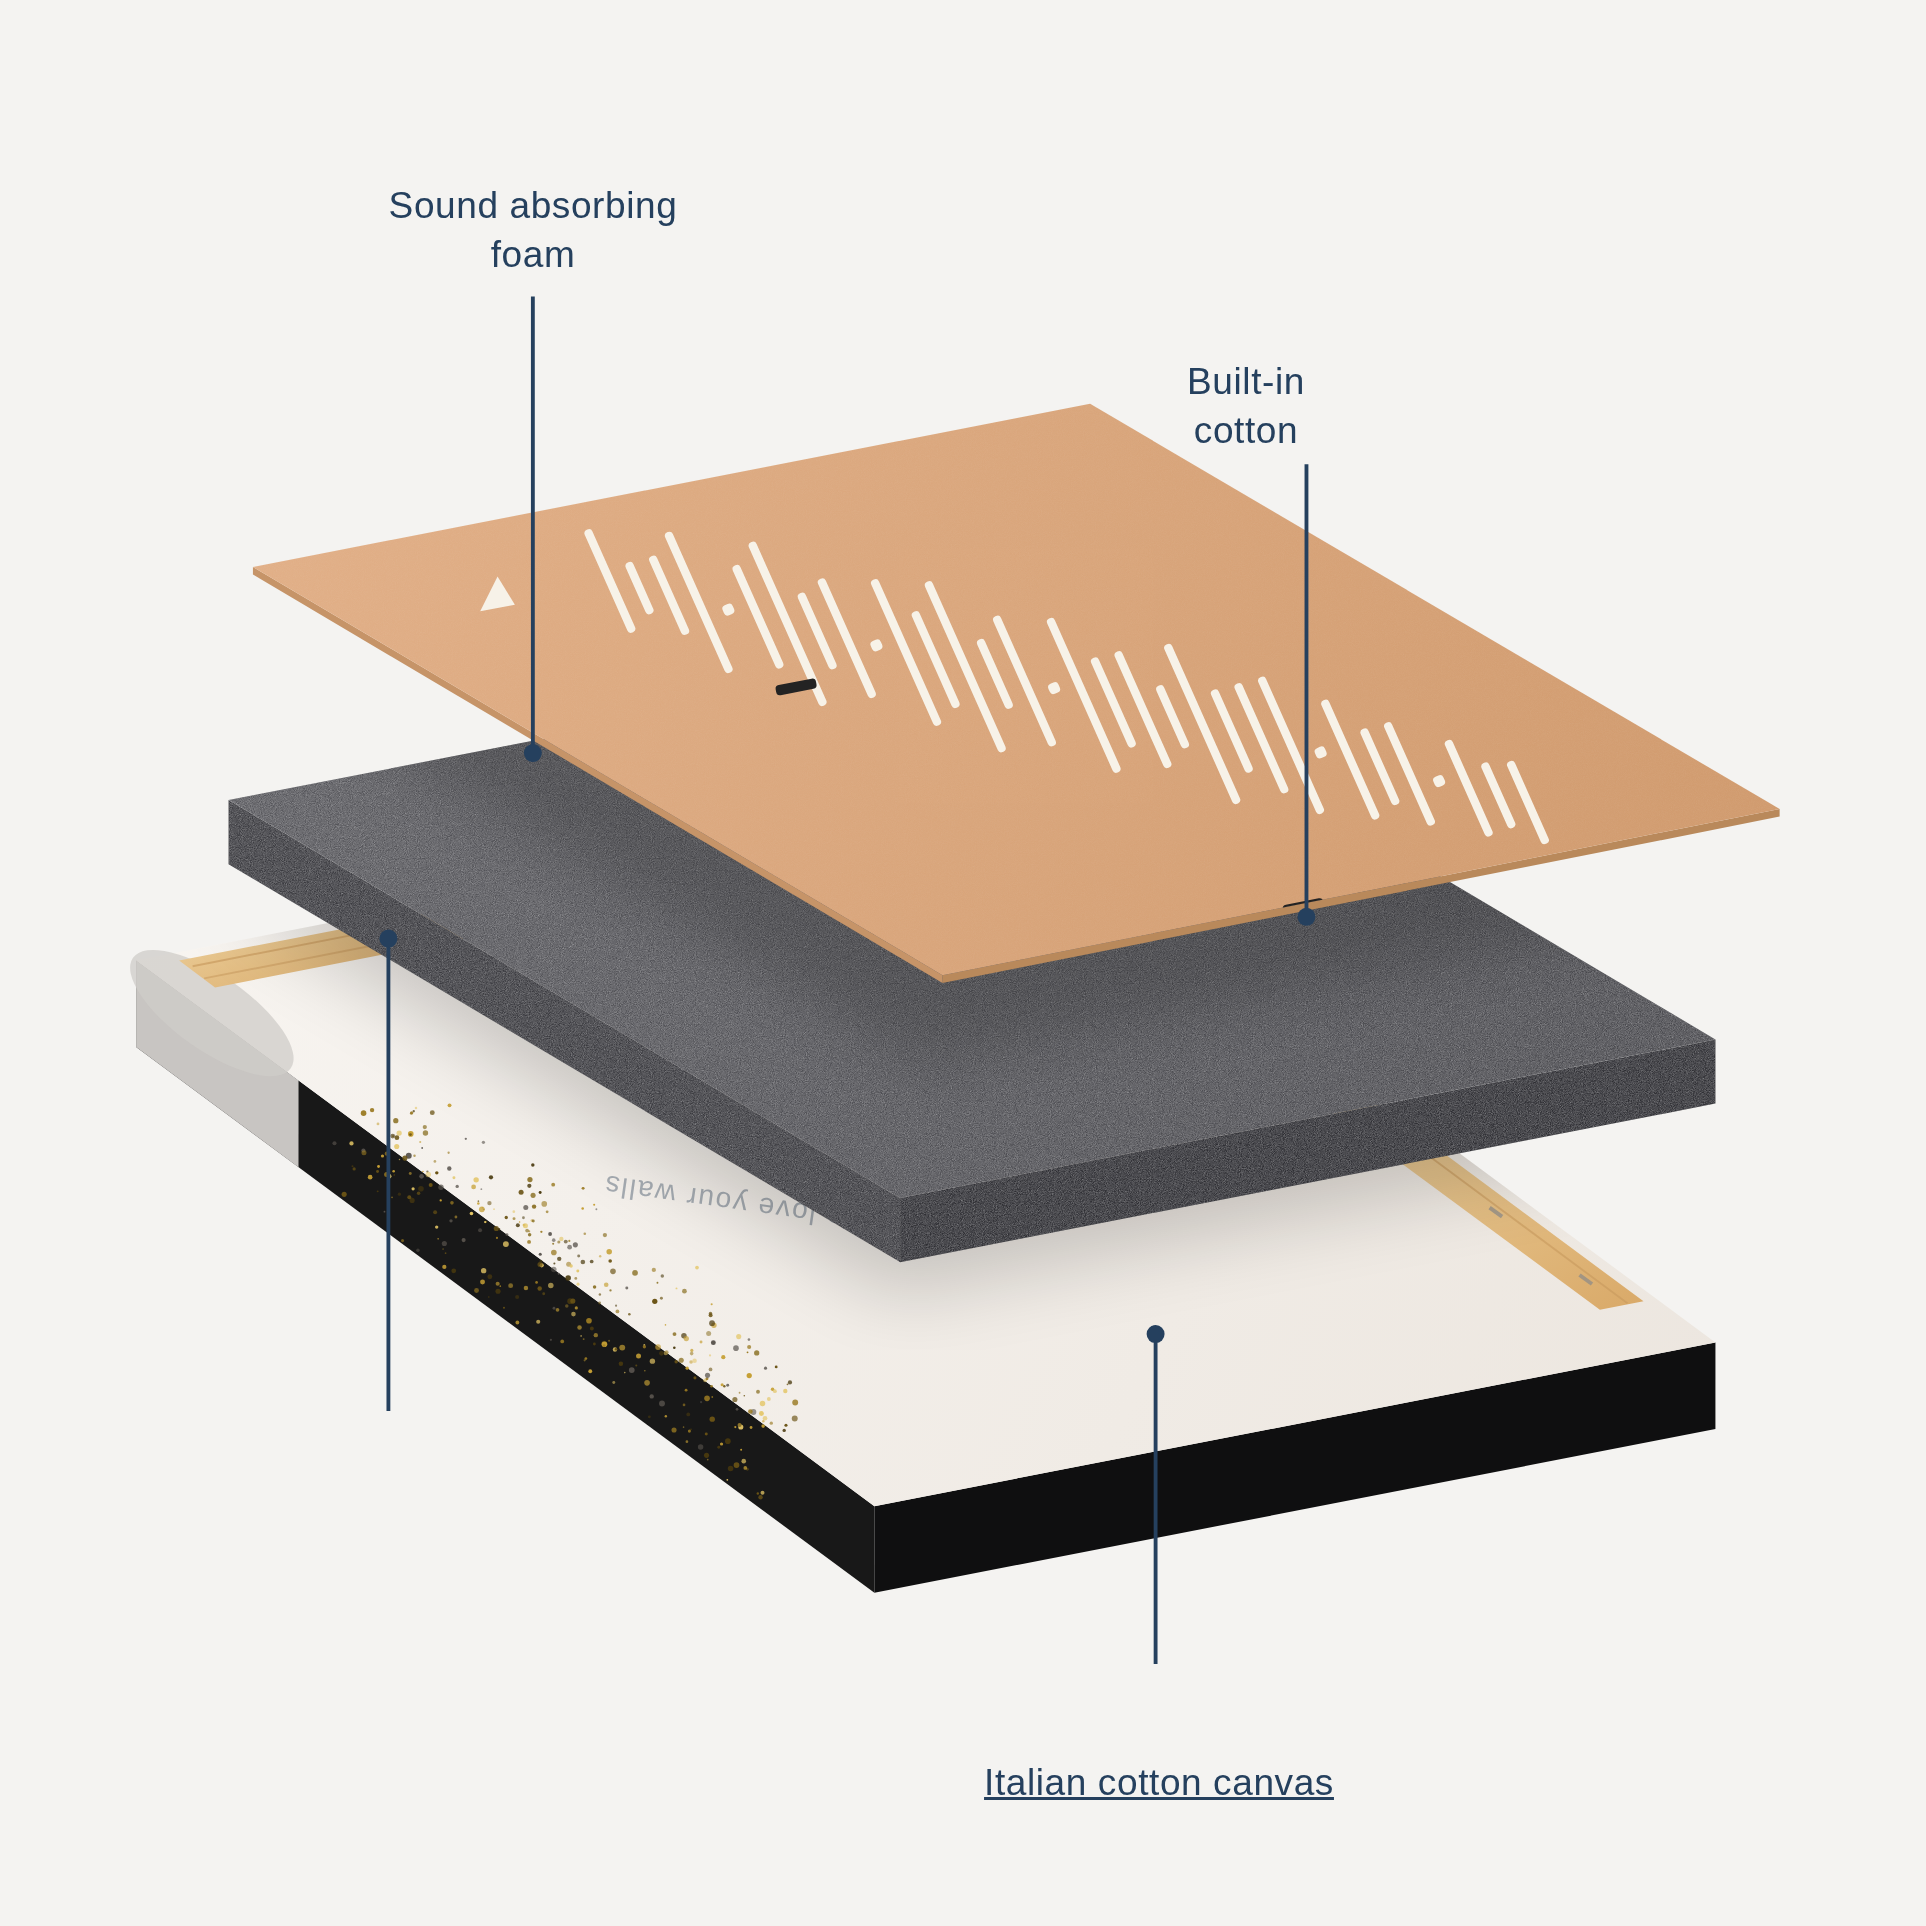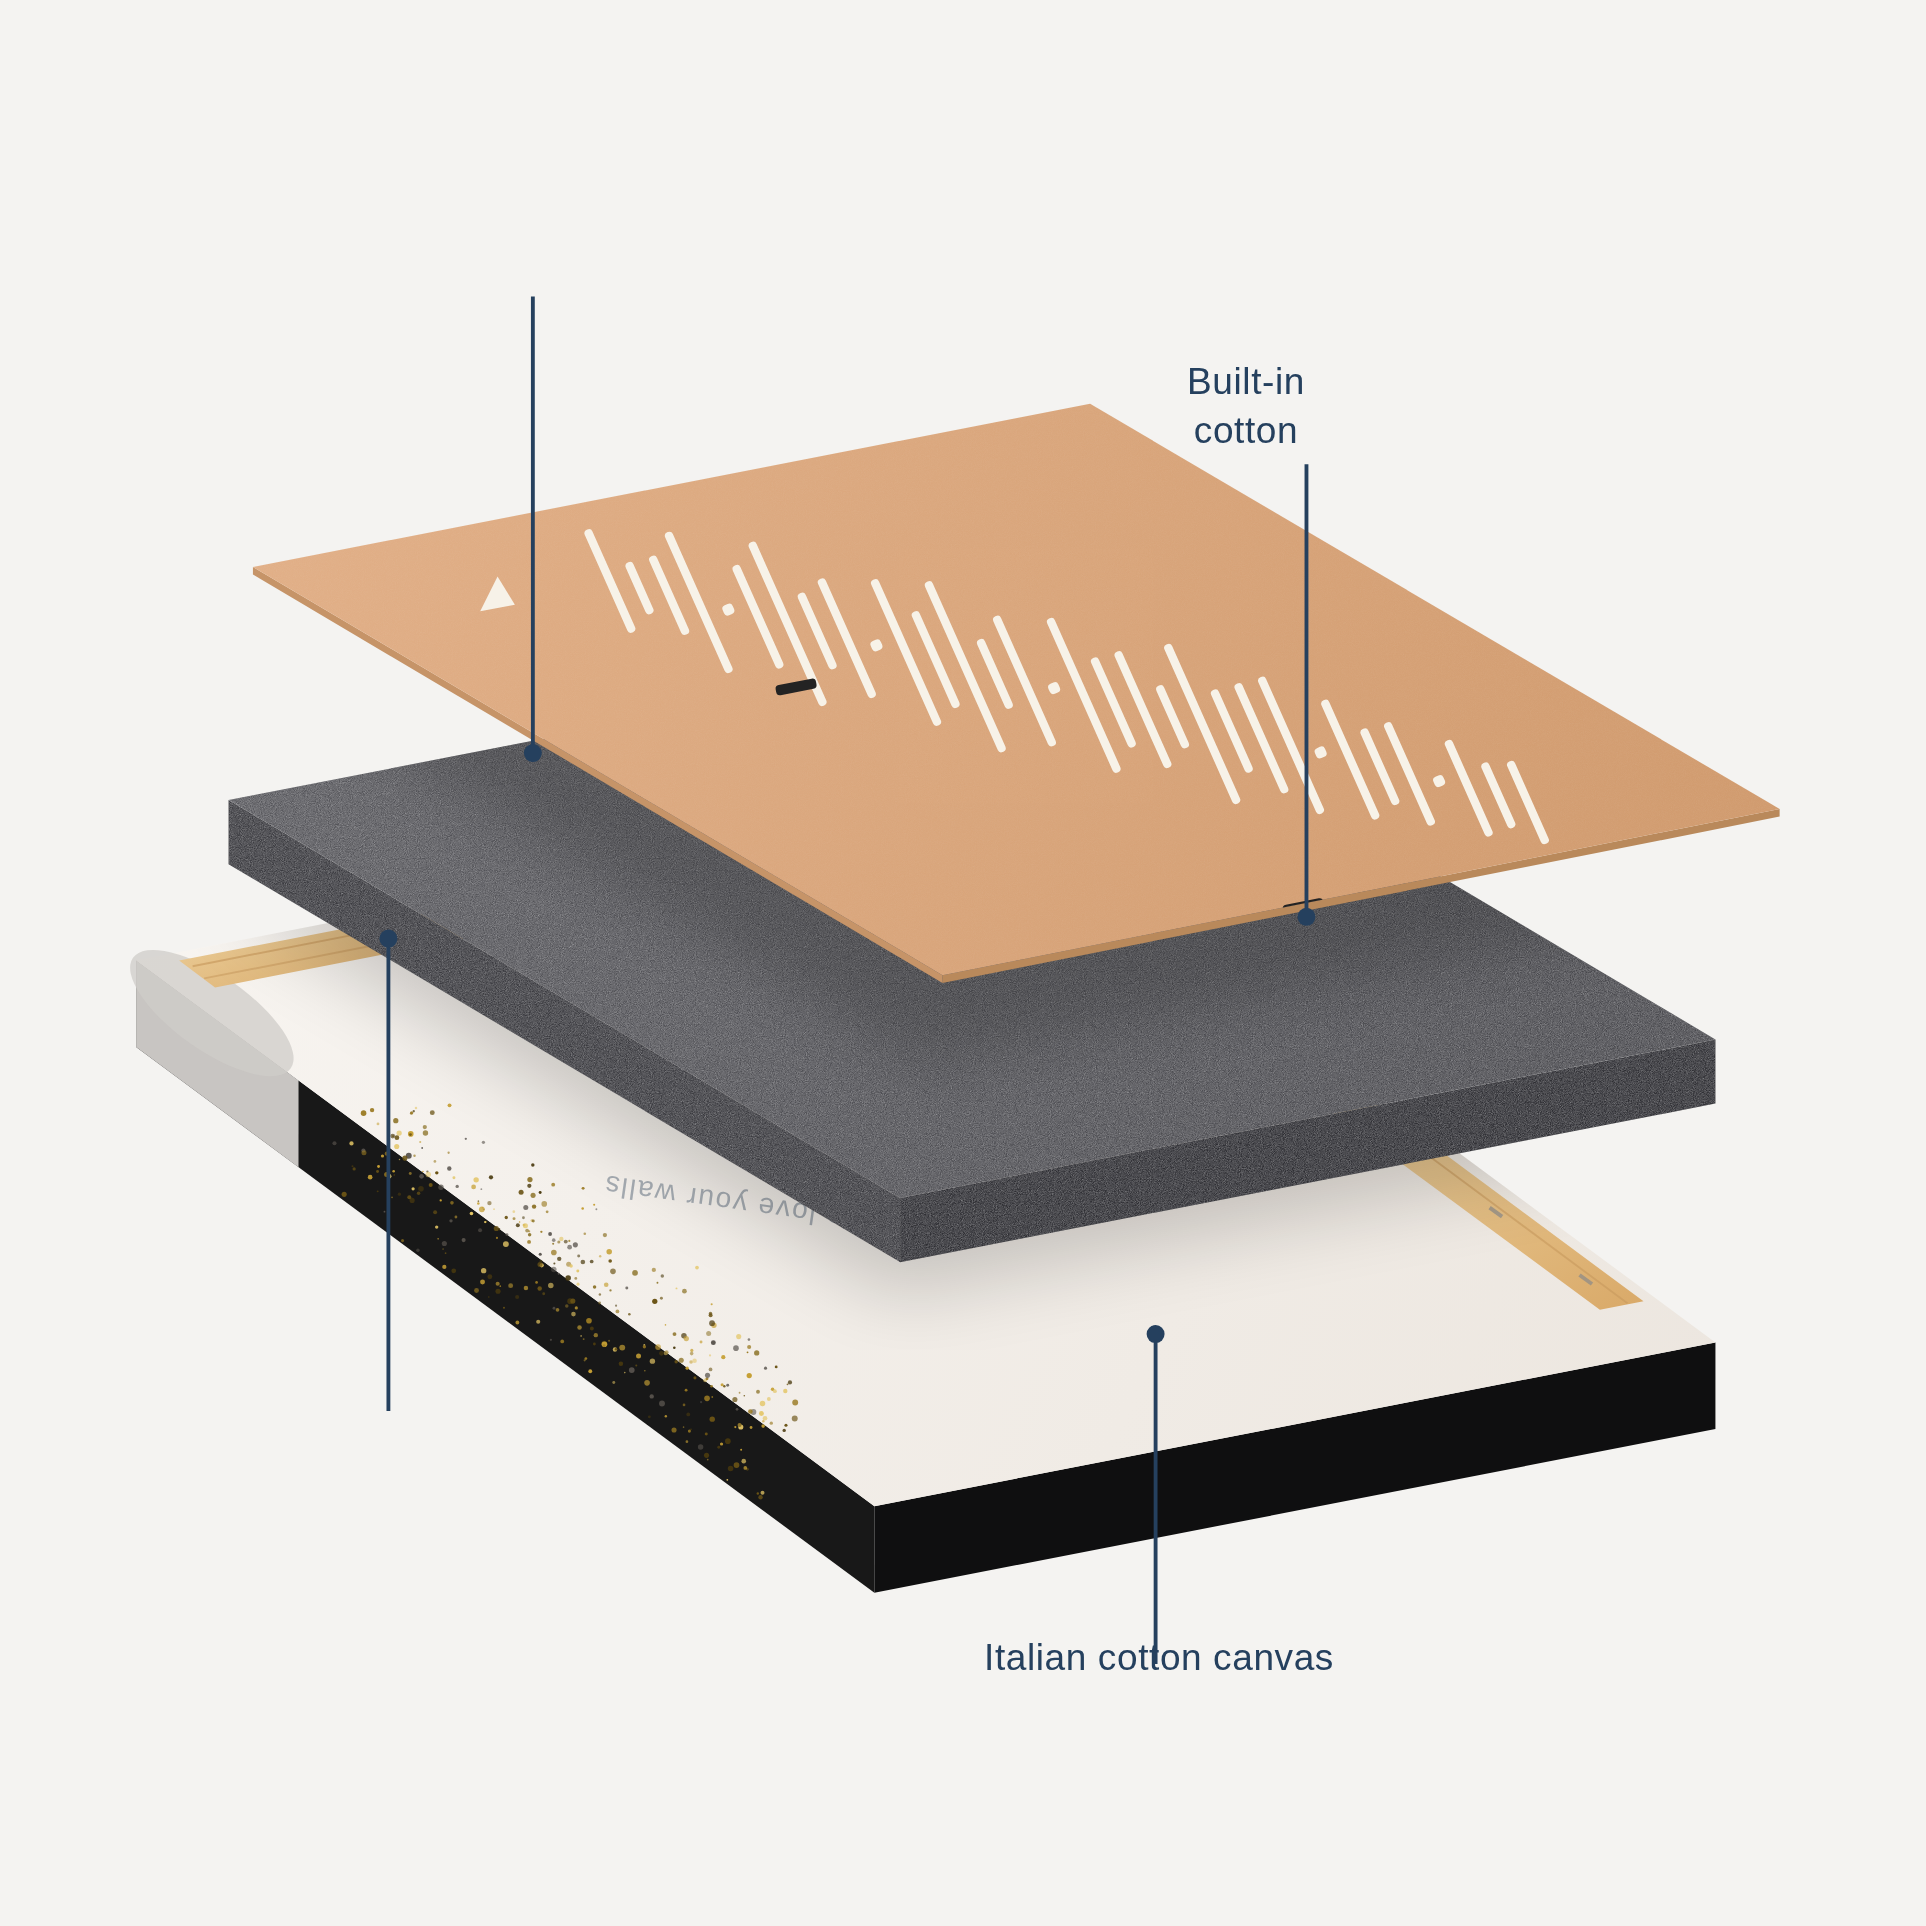--- a/index.html
+++ b/index.html
@@ -516,21 +516,25 @@
         <line x1="605" y1="1462" x2="605" y2="2198"></line>
         <circle cx="605" cy="1462" r="14" stroke="none"></circle>
       </g>
       <g>
         <line x1="1800" y1="2078" x2="1800" y2="2592"></line>
         <circle cx="1800" cy="2078" r="14" stroke="none"></circle>
       </g>
     </g>
   </svg>
 
+  <div class="callout-label" style="left:533px;top:182px;">
+    <div>Sound absorbing</div>
+    <div>foam</div>
+  </div>
   <div class="callout-label" style="left:1246px;top:358px;">
     <div>Built-in</div>
     <div>cotton</div>
   </div>
-  <div class="callout-label" style="left:1159px;top:1634px;">
+  <div class="callout-label" style="left:1159px;top:1759px;text-decoration:underline;">
     <div>Italian cotton canvas</div>
   </div>
 </div>
 
 
 </body></html>

